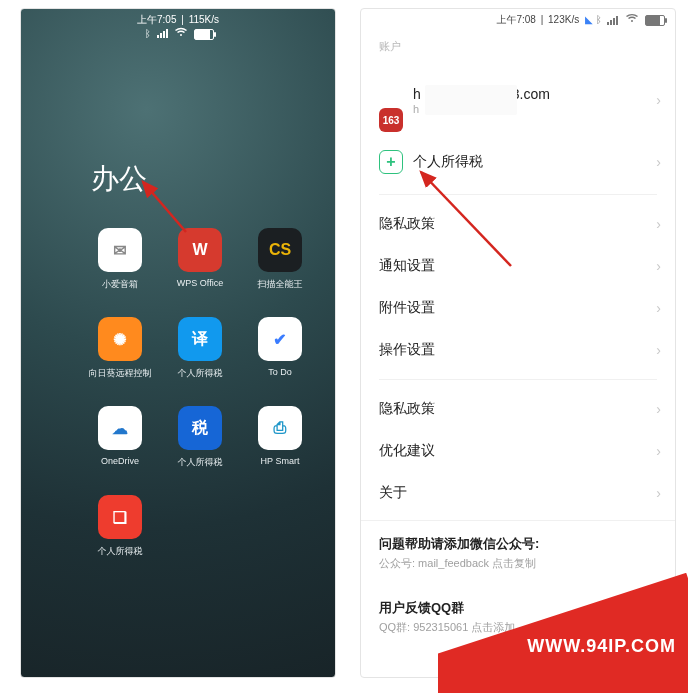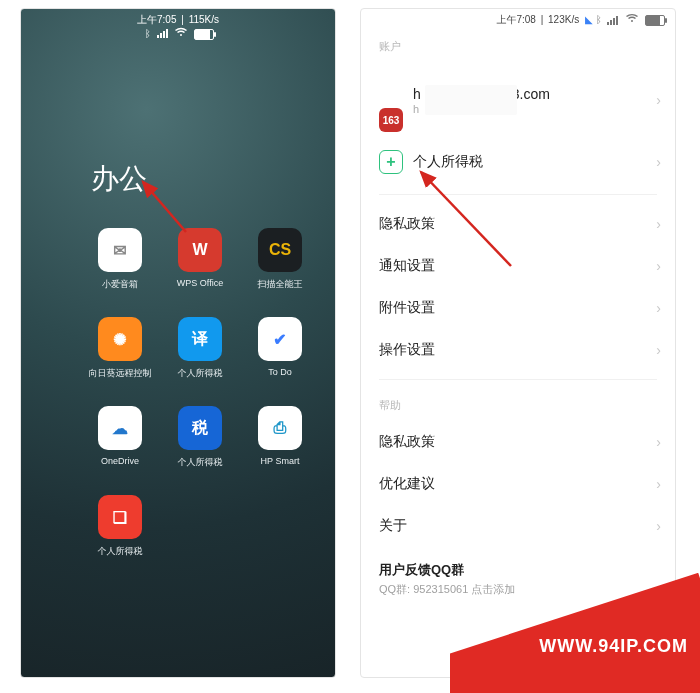--- a/index.html
+++ b/index.html
@@ -136,21 +136,21 @@
   .help-block .h{font-size:13px;font-weight:600;color:#222;}
   .help-block .s{font-size:11px;color:#a0a0a0;margin-top:3px;}
   .arrow-right{
     position:absolute;
     left:30px;top:70px;
     pointer-events:none;
   }
   
   .wm{
     position:absolute;
-    right:0;bottom:0;
+    right:12px;bottom:0;
     width:250px;height:120px;
     overflow:hidden;
   }
   .wm .tri{
     position:absolute;right:-60px;bottom:-70px;width:300px;height:200px;
     background:#e02a24;transform:rotate(-18deg);transform-origin:bottom right;
   }
   .wm .t1{position:absolute;right:12px;bottom:36px;color:#fff;font-weight:bold;font-size:18px;letter-spacing:1px;}
   .wm .t2{position:absolute;right:12px;bottom:6px;color:#fff;font-weight:900;font-size:26px;letter-spacing:2px;font-style:italic;}
 </style>
@@ -315,37 +315,40 @@
           <span>附件设置</span>
           <span class="chev">›</span>
         </div>
         <div class="row">
           <span>操作设置</span>
           <span class="chev">›</span>
         </div>
       </div>
 
     <div class="divider"></div>
-    <div class="group-label">帮助</div>
 
     <div id="items2">
         <div class="row">
           <span>隐私政策</span>
           <span class="chev">›</span>
         </div>
         <div class="row">
           <span>优化建议</span>
           <span class="chev">›</span>
         </div>
         <div class="row">
           <span>关于</span>
           <span class="chev">›</span>
         </div>
       </div>
 
+    <div class="help-block" style="border-top:1px solid #f0f0f0;margin-top:6px;">
+      <div class="h">问题帮助请添加微信公众号:</div>
+      <div class="s">公众号: mail_feedback 点击复制</div>
+    </div>
     <div class="help-block" style="border-top:none;">
       <div class="h">用户反馈QQ群</div>
       <div class="s">QQ群: 952315061 点击添加</div>
     </div>
   </div>
 
   <div class="wm">
     <div class="tri"></div>
     <div class="t1">WWW.94IP.COM</div>
   </div>

